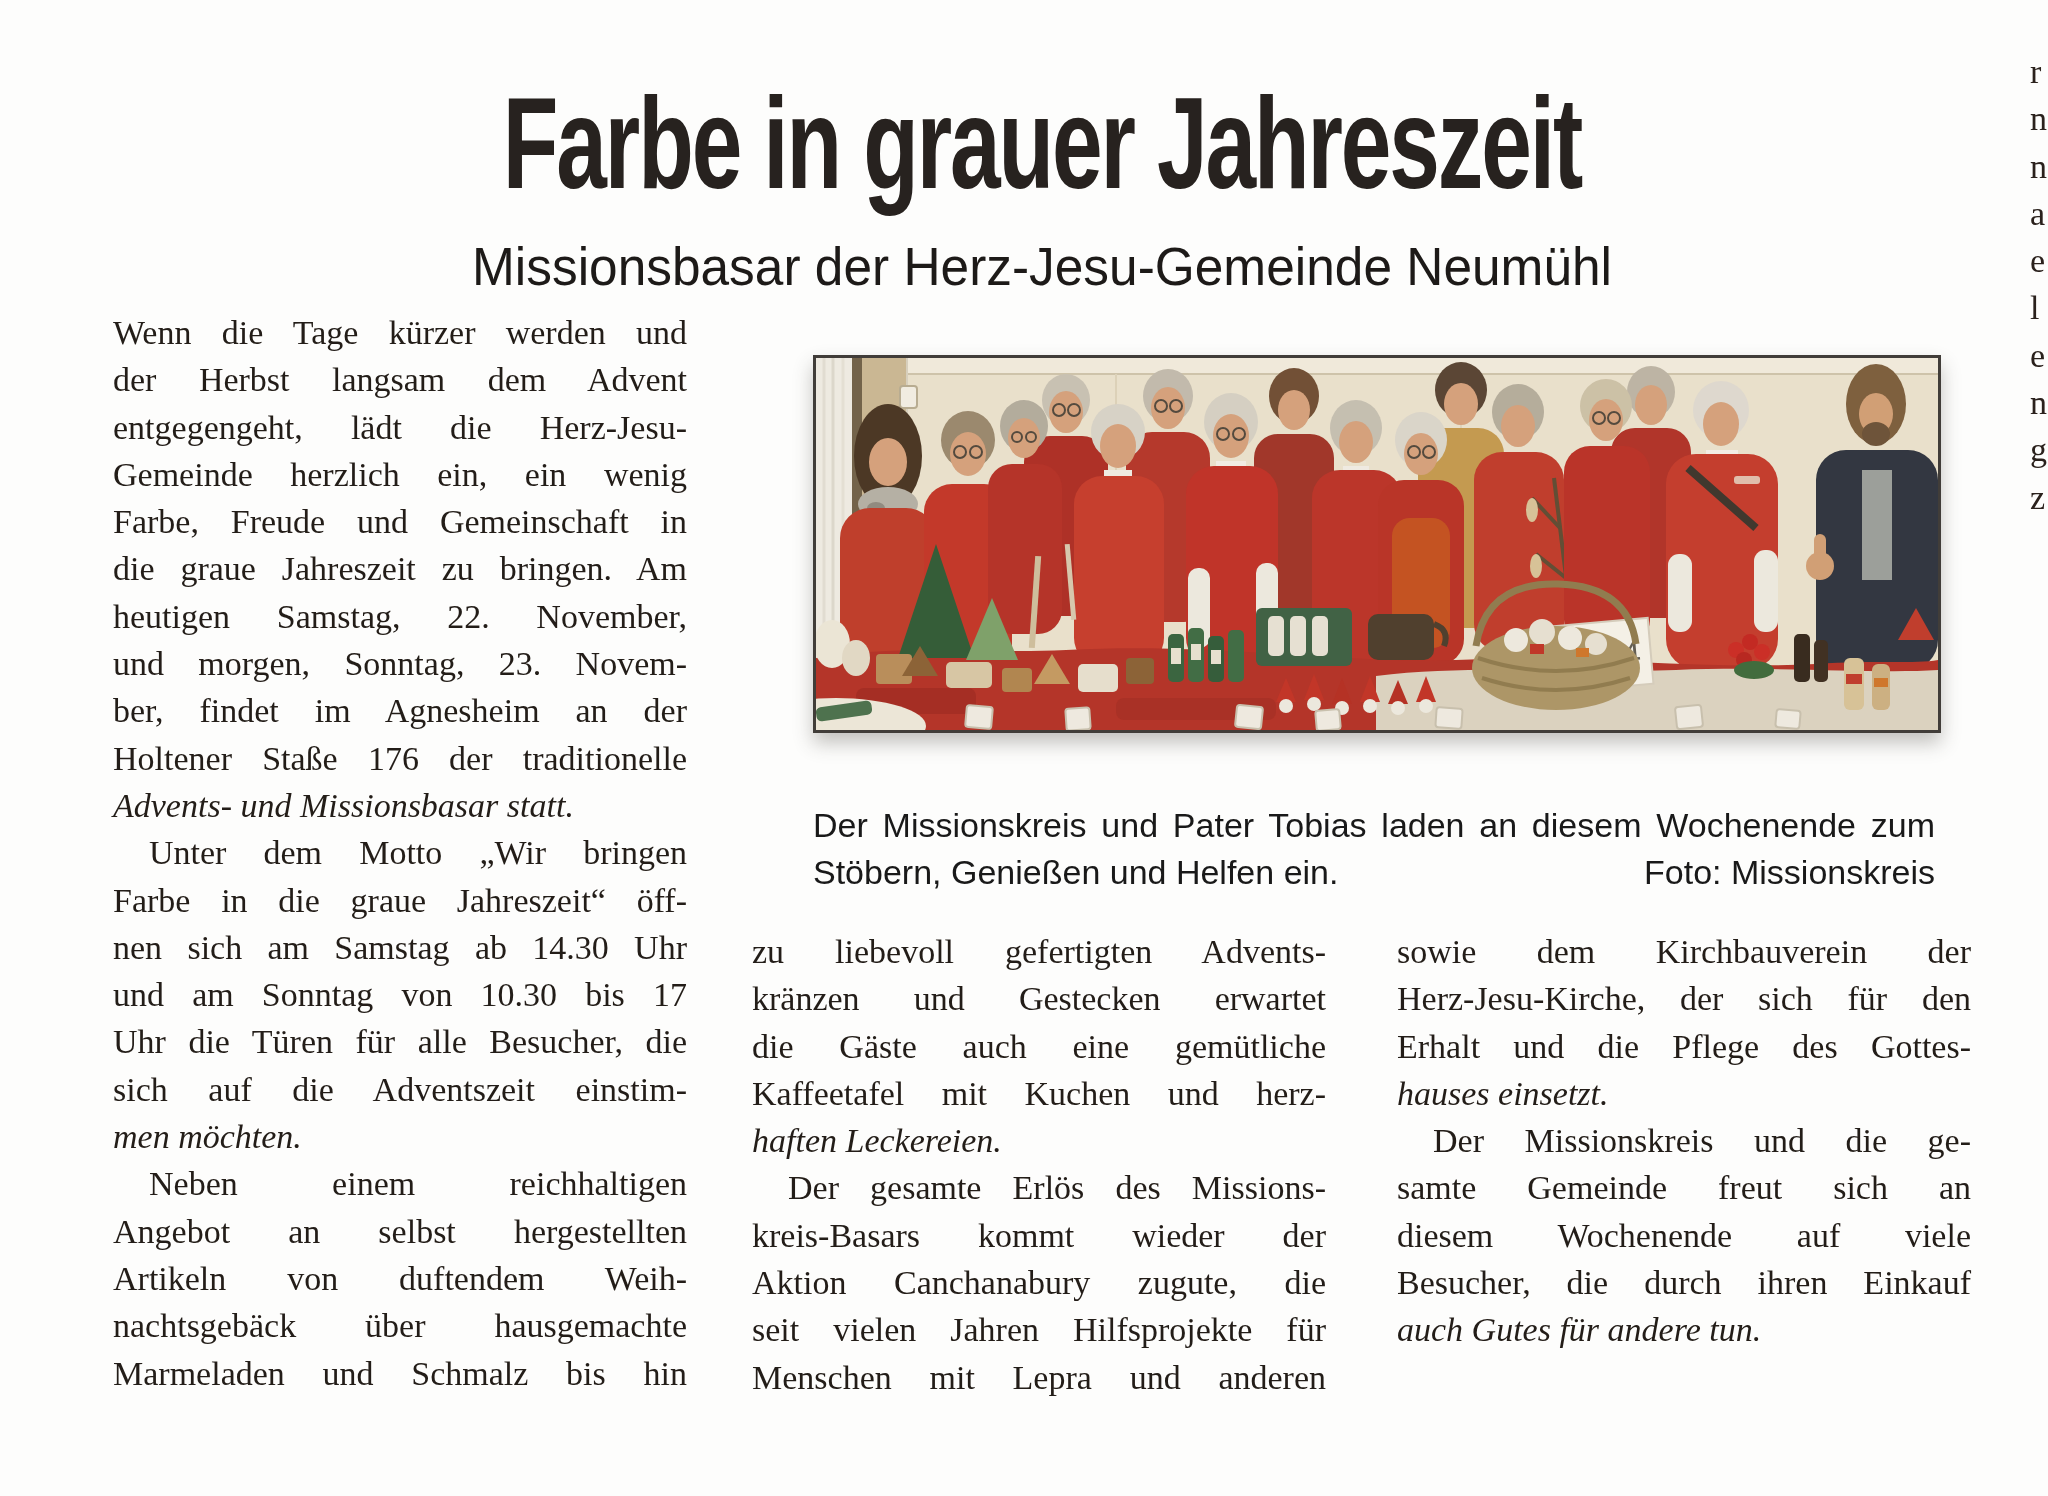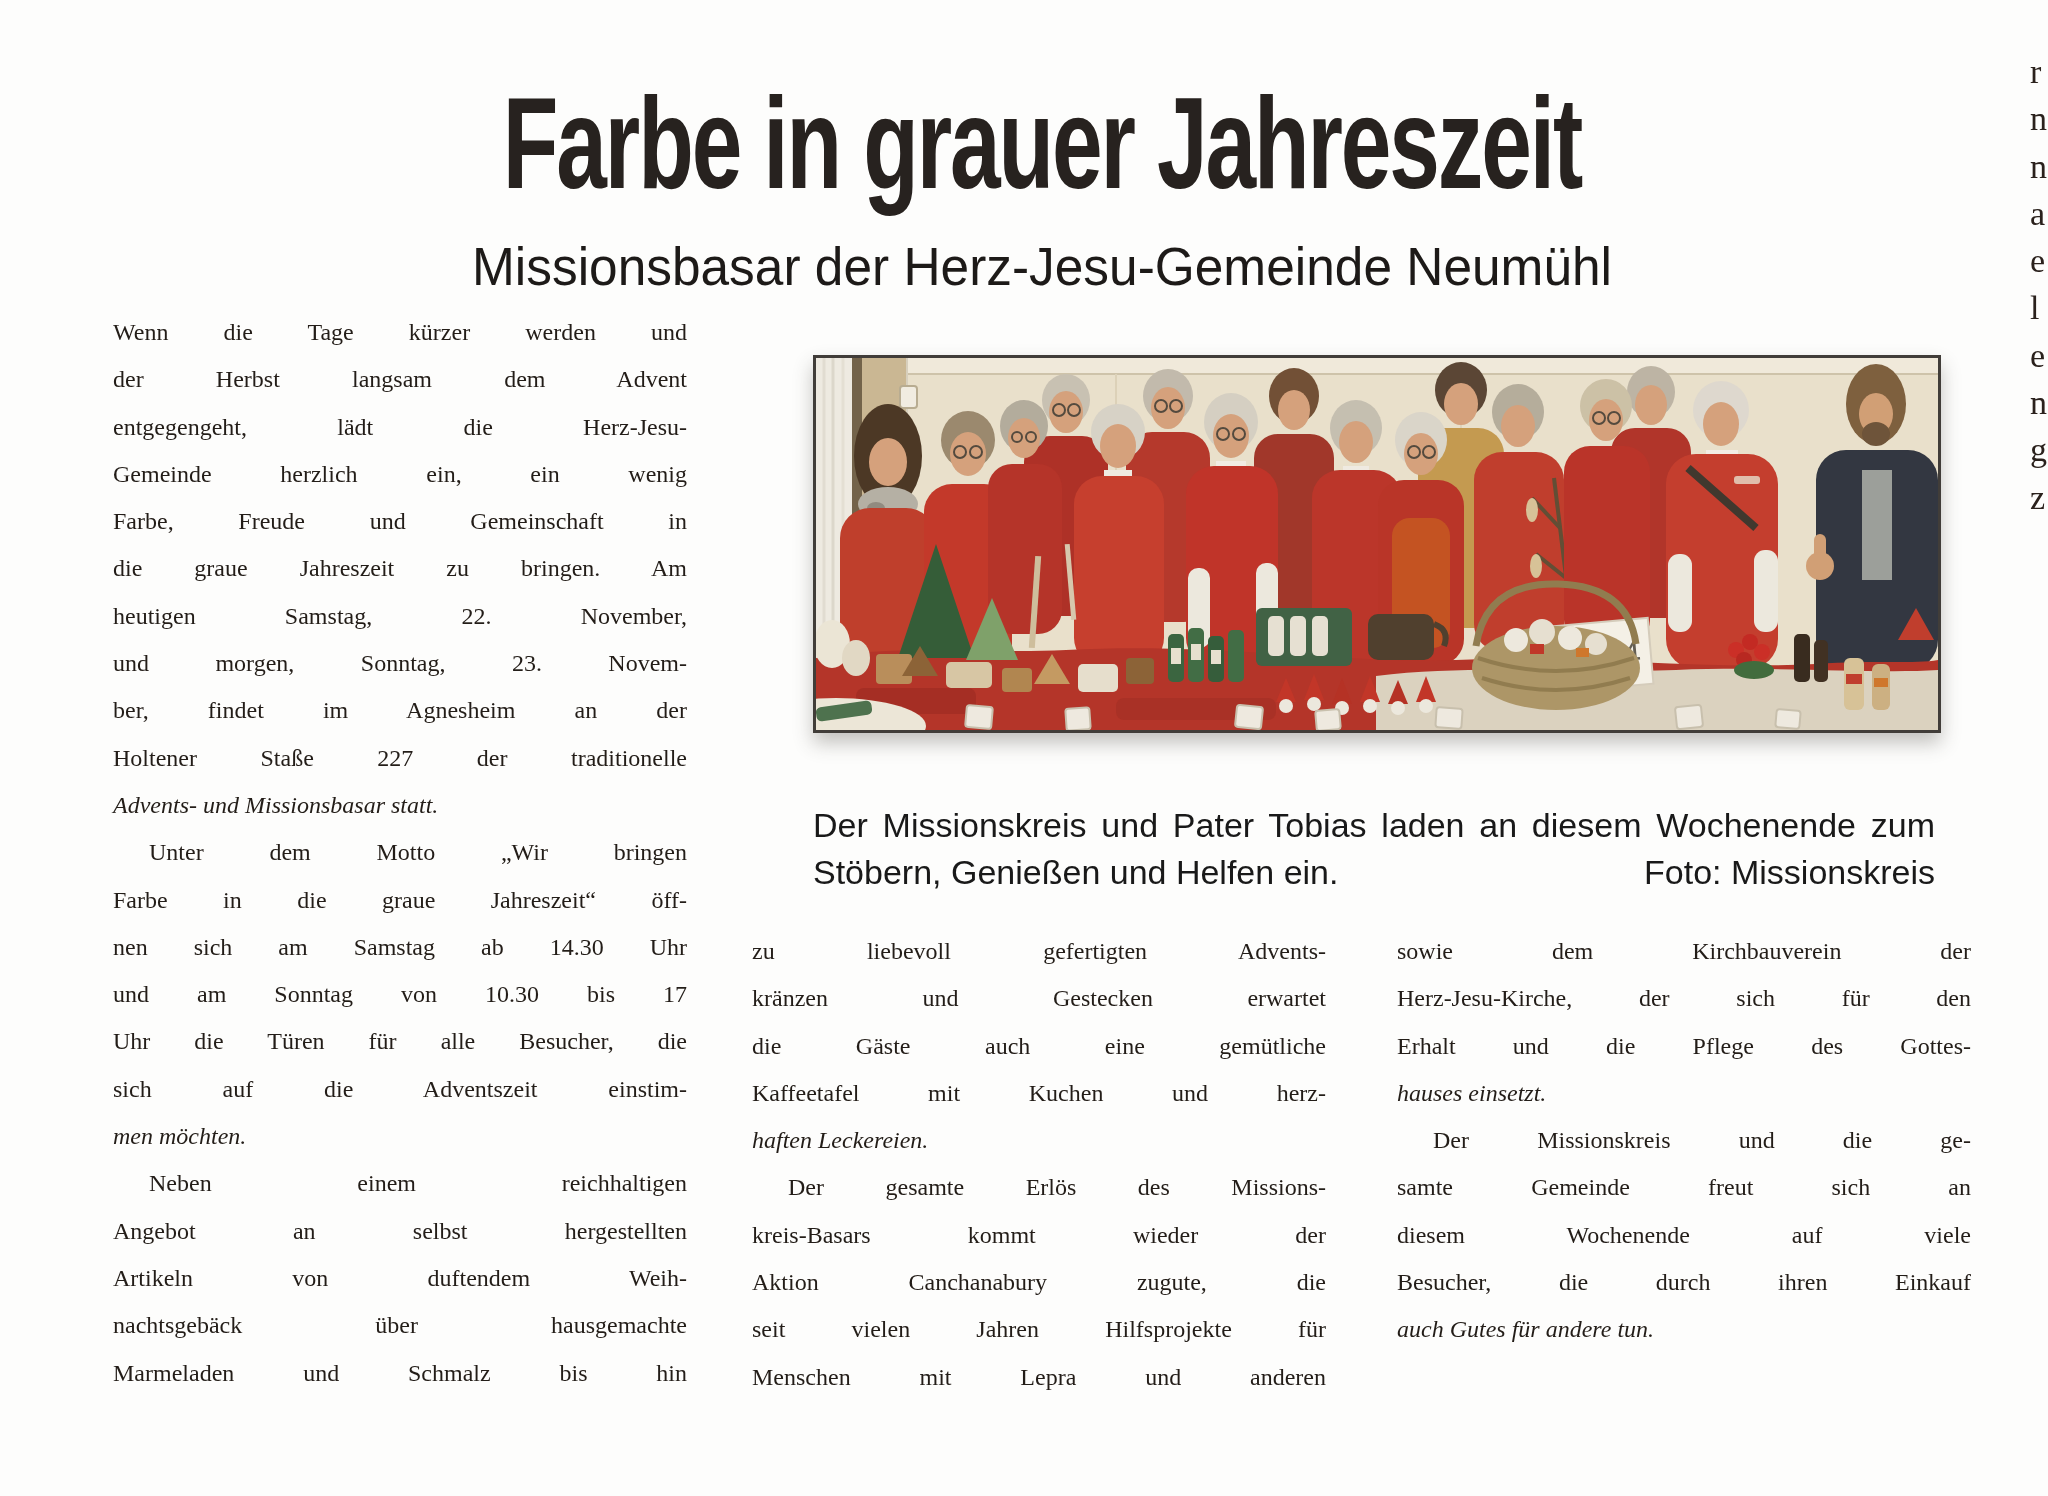--- a/index.html
+++ b/index.html
@@ -31,21 +31,21 @@
     font-size:53px;line-height:1.1;
     color:#1d1a18;
     transform:scaleX(0.97);
     transform-origin:50% 50%;
     white-space:nowrap;
   }
   
   .bodycol{
     position:absolute;width:574px;
     font-family:"Liberation Serif", serif;
-    font-size:24px;color:#231d18;
+    font-size:34px;color:#231d18;
   }
   .col-left{left:113px;top:309px;}
   .col-middle{left:752px;top:928px;}
   .col-right{left:1397px;top:928px;}
   .bline{
     line-height:47.3px;height:47.3px;
     text-align:justify;text-align-last:justify;
     white-space:nowrap;
   }
   .bline.endline{text-align-last:left;font-style:italic;}
@@ -86,21 +86,21 @@
   <div class="bodycol col-left" id="col-left">
       <div class="bline">Wenn die Tage kürzer werden und</div>
       <div class="bline">der Herbst langsam dem Advent</div>
       <div class="bline">entgegengeht, lädt die Herz-Jesu-</div>
       <div class="bline">Gemeinde herzlich ein, ein wenig</div>
       <div class="bline">Farbe, Freude und Gemeinschaft in</div>
       <div class="bline">die graue Jahreszeit zu bringen. Am</div>
       <div class="bline">heutigen Samstag, 22. November,</div>
       <div class="bline">und morgen, Sonntag, 23. Novem-</div>
       <div class="bline">ber, findet im Agnesheim an der</div>
-      <div class="bline">Holtener Staße 227 der traditionelle</div>
+      <div class="bline">Holtener Staße 176 der traditionelle</div>
       <div class="bline endline">Advents- und Missionsbasar statt.</div>
       <div class="bline ind">Unter dem Motto „Wir bringen</div>
       <div class="bline">Farbe in die graue Jahreszeit“ öff-</div>
       <div class="bline">nen sich am Samstag ab 14.30 Uhr</div>
       <div class="bline">und am Sonntag von 10.30 bis 17</div>
       <div class="bline">Uhr die Türen für alle Besucher, die</div>
       <div class="bline">sich auf die Adventszeit einstim-</div>
       <div class="bline endline">men möchten.</div>
       <div class="bline ind">Neben einem reichhaltigen</div>
       <div class="bline">Angebot an selbst hergestellten</div>

